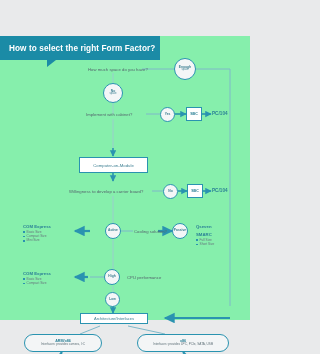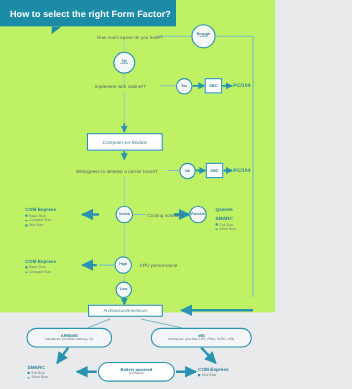--- a/index.html
+++ b/index.html
@@ -5,21 +5,22 @@
   * { box-sizing: border-box; margin: 0; padding: 0; }
   html, body {
     width: 250px; height: 354px;
     font-family: "Liberation Sans", sans-serif;
     background: #e9eaeb;
     overflow: hidden;
   }
   #root {
     position: relative;
     width: 250px; height: 284px;
-    background: #bef264;
+    background: #86efac;
+    margin-top: 36px;
   }
   
   .header-bubble {
     position: absolute; left: 0; top: 0;
     width: 160px; height: 24px;
     background: #1b8ba6;
     display: flex; align-items: center;
     padding-left: 9px;
     z-index: 6;
   }

